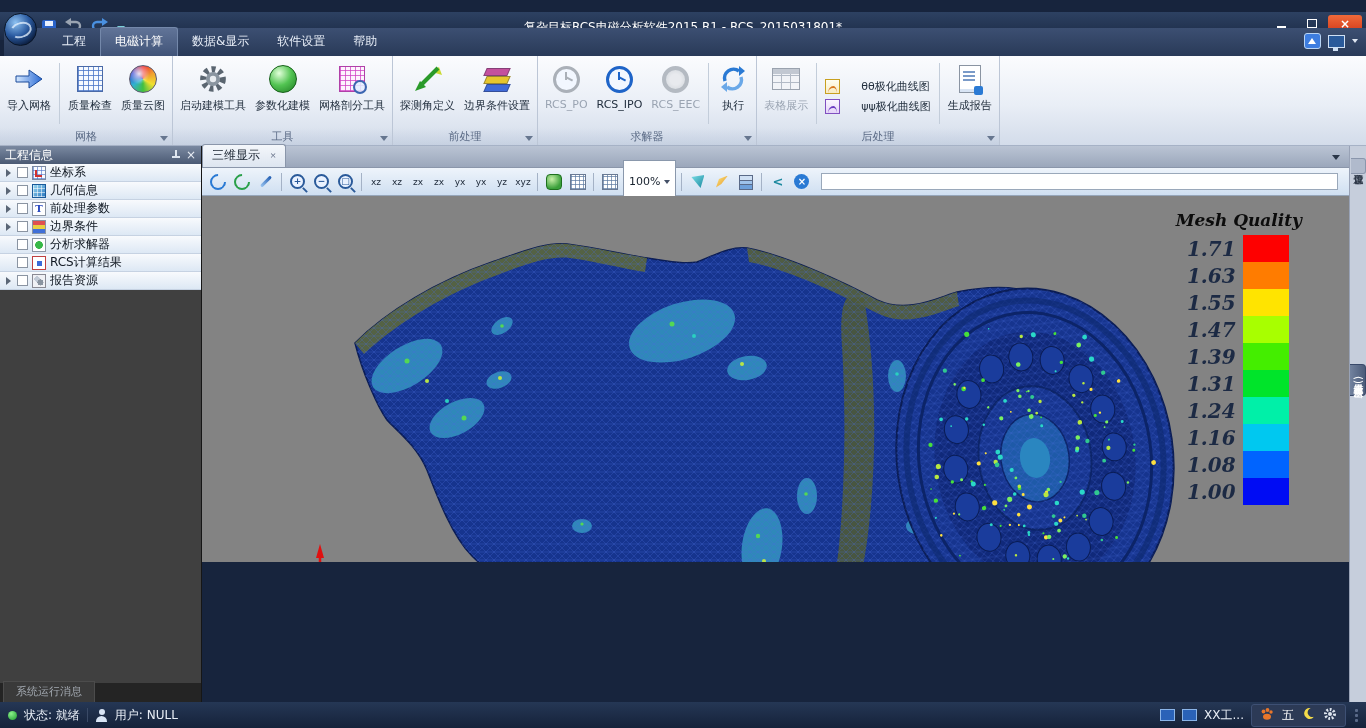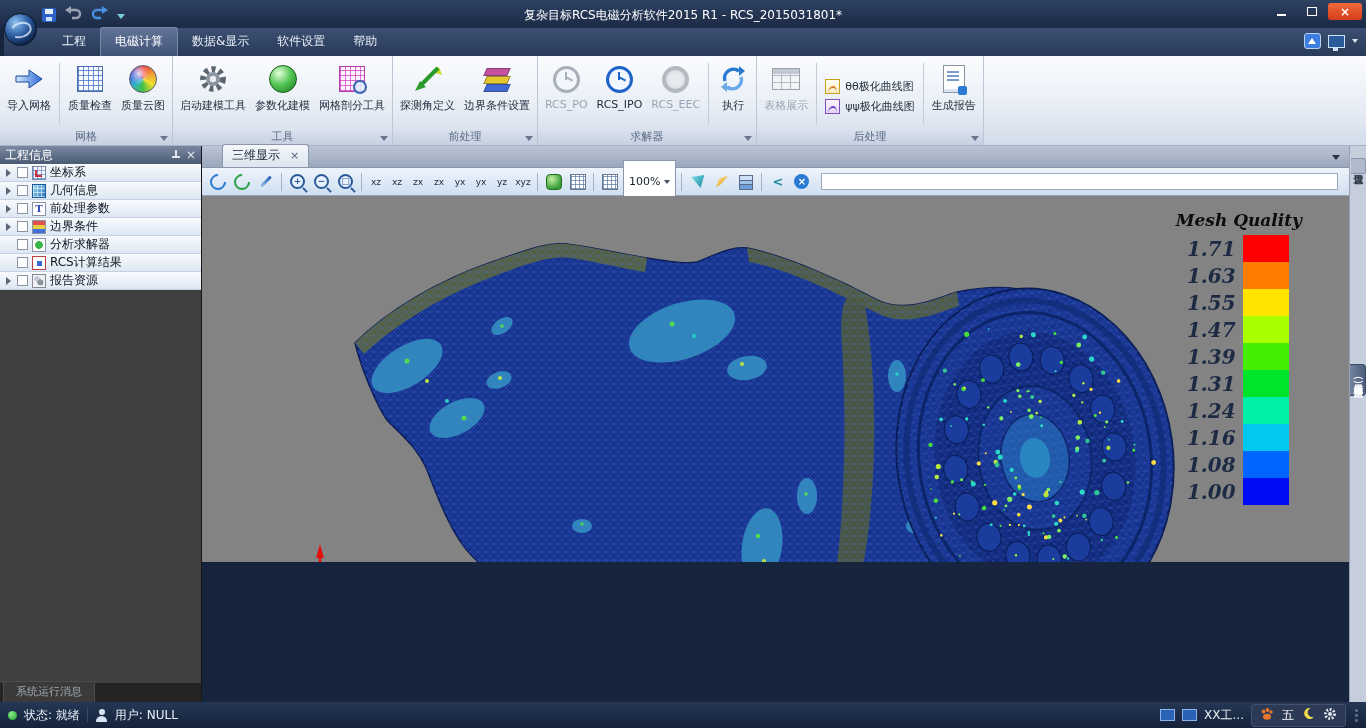--- a/index.html
+++ b/index.html
@@ -1,19 +1,19 @@
 <!DOCTYPE html>
 <html><head>
 <meta charset="utf-8">
 <style>
   html,body{margin:0;padding:0;background:#555;}
   #app{position:relative;width:1366px;height:728px;overflow:hidden;background:#17243d;
        font-family:"DejaVu Sans","Liberation Sans",sans-serif;-webkit-font-smoothing:antialiased;}
   
-  #titlebar{position:absolute;left:0;top:0;width:100%;height:28px;background:linear-gradient(#2d4162,#1b2a45);}
+  #titlebar{position:absolute;left:0;top:12px;width:100%;height:28px;background:linear-gradient(#2d4162,#1b2a45);}
   #title-text{position:absolute;left:120px;right:120px;top:7px;text-align:center;color:#fff;font-size:12px;white-space:nowrap;}
   .winbtns{position:absolute;right:4px;top:3px;display:flex;gap:3px;}
   .winbtn{width:27px;height:17px;display:flex;align-items:center;justify-content:center;color:#fff;font-size:12px;border-radius:3px;}
   .winbtn.close{background:linear-gradient(#f06a3a,#d43c1c);width:34px;font-weight:bold;}
   .minbar{width:9px;height:2px;background:#fff;margin-top:7px;}
   .maxbox{width:8px;height:7px;border:1.5px solid #fff;}
   .qat{position:absolute;left:42px;top:5px;display:flex;gap:9px;align-items:center;}
   .qi-save{width:14px;height:14px;background:#2a62c8;border-radius:2px;position:relative;}
   .qi-save::before{content:"";position:absolute;left:3px;top:1px;width:8px;height:5px;background:#e8f0ff;}
   .qi-save::after{content:"";position:absolute;left:4px;bottom:1px;width:6px;height:4px;background:#cfe0ff;}
@@ -41,21 +41,21 @@
   .rgroup-body{flex:1;display:flex;align-items:stretch;padding:3px 3px 0;gap:1px;}
   .rgroup-label{height:17px;position:relative;display:flex;align-items:center;justify-content:center;
           color:#5a6a85;font-size:11px;background:linear-gradient(rgba(255,255,255,0),rgba(160,175,200,.25));}
   .launcher{position:absolute;right:4px;bottom:4px;width:0;height:0;border-left:4px solid transparent;border-right:4px solid transparent;border-top:5px solid #66768f;}
   .rbtn{display:flex;flex-direction:column;align-items:center;gap:3px;padding:4px 4px 1px;border-radius:3px;}
   .rbtn .lbl{font-size:11px;color:#23303f;white-space:nowrap;}
   .rbtn.disabled .lbl{color:#9aa4b2;}
   .icn{width:32px;height:32px;display:flex;align-items:center;justify-content:center;}
   .vsep{width:1px;background:#c3cdda;margin:4px 3px;}
   .rstack{display:flex;flex-direction:column;gap:5px;justify-content:center;padding:6px 4px 0;}
-  .rrow{display:flex;align-items:center;gap:5px;font-size:11px;color:#23303f;white-space:nowrap;}
+  .rrow{display:flex;align-items:center;gap:21px;font-size:11px;color:#23303f;white-space:nowrap;}
   .sicn{width:15px;height:15px;box-sizing:border-box;}
   
   .ic-sphere-green{width:26px;height:26px;border-radius:50%;background:radial-gradient(circle at 35% 28%,#e2ffda,#52c452 48%,#1d7a22);border:1px solid #156018;}
   .ic-meshmag{width:24px;height:24px;border:1px solid #b040a8;position:relative;
       background:repeating-linear-gradient(0deg,rgba(208,64,196,.75) 0 1px,transparent 1px 5px),
                  repeating-linear-gradient(90deg,rgba(208,64,196,.75) 0 1px,transparent 1px 5px),#fdf4fd;}
   .ic-meshmag::after{content:"";position:absolute;right:-3px;bottom:-3px;width:10px;height:10px;border:2.5px solid #3a66b0;border-radius:50%;background:rgba(225,238,255,.85);}
   .ic-grid-blue{width:24px;height:24px;border:1px solid #4a6aa8;
       background:repeating-linear-gradient(0deg,rgba(74,118,200,.8) 0 1px,transparent 1px 5px),
                  repeating-linear-gradient(90deg,rgba(74,118,200,.8) 0 1px,transparent 1px 5px),#f6faff;}
@@ -120,21 +120,21 @@
   .ti-results{border:1px solid #c04040;background:#fff;}
   .ti-results::after{content:"";position:absolute;left:4px;top:4px;width:5px;height:5px;background:#3a6ad8;}
   .ti-report{border:1px solid #8a8a94;background:
       radial-gradient(circle at 62% 62%,#8a94a0 28%,transparent 30%),
       radial-gradient(circle at 34% 34%,#c2cad6 24%,transparent 26%),#f0f1f5;}
   .lp-fill{flex:1;background:#404040;}
   .lp-bottom{height:19px;background:#242424;display:flex;align-items:flex-end;padding:0 3px;}
   .lp-btab{background:#3a3a3a;color:#a2a8b0;font-size:11px;padding:2px 12px 3px;border:1px solid #4c4c4c;border-bottom:none;white-space:nowrap;}
   
   #tabstrip{position:absolute;left:202px;top:146px;width:1147px;height:22px;box-sizing:border-box;
-      background:linear-gradient(#bac4d4,#9ba7bb);border-bottom:1px solid #8a96aa;display:flex;align-items:flex-end;padding-left:20px;}
+      background:linear-gradient(#bac4d4,#9ba7bb);border-bottom:1px solid #8a96aa;display:flex;align-items:flex-end;padding-left:0;font-family:Liberation Serif, serif;}
   .vtab{background:linear-gradient(#f4f7fb,#dde5f0);border:1px solid #8a96aa;border-bottom:none;border-radius:3px 3px 0 0;
       font-size:12px;color:#18222e;padding:2px 9px 3px;display:flex;gap:10px;align-items:center;}
   .vtab-close{color:#55607a;font-size:11px;line-height:1;}
   .strip-dd{position:absolute;right:9px;top:9px;width:0;height:0;border-left:4px solid transparent;border-right:4px solid transparent;border-top:5px solid #2a3648;}
   
   #viewtoolbar{position:absolute;left:202px;top:168px;width:1147px;height:28px;box-sizing:border-box;
       background:linear-gradient(#eef4fb,#cfdff1);border-bottom:1px solid #96a6ba;display:flex;align-items:center;padding:0 5px;gap:3px;}
   .tbtn{width:21px;height:21px;display:flex;align-items:center;justify-content:center;}
   .tsep{width:1px;height:18px;background:#a4b2c6;margin:0 2px;}
   .ring{width:12px;height:12px;border:2.5px solid #2a7ad4;border-radius:50%;border-top-color:transparent;transform:rotate(45deg);}

